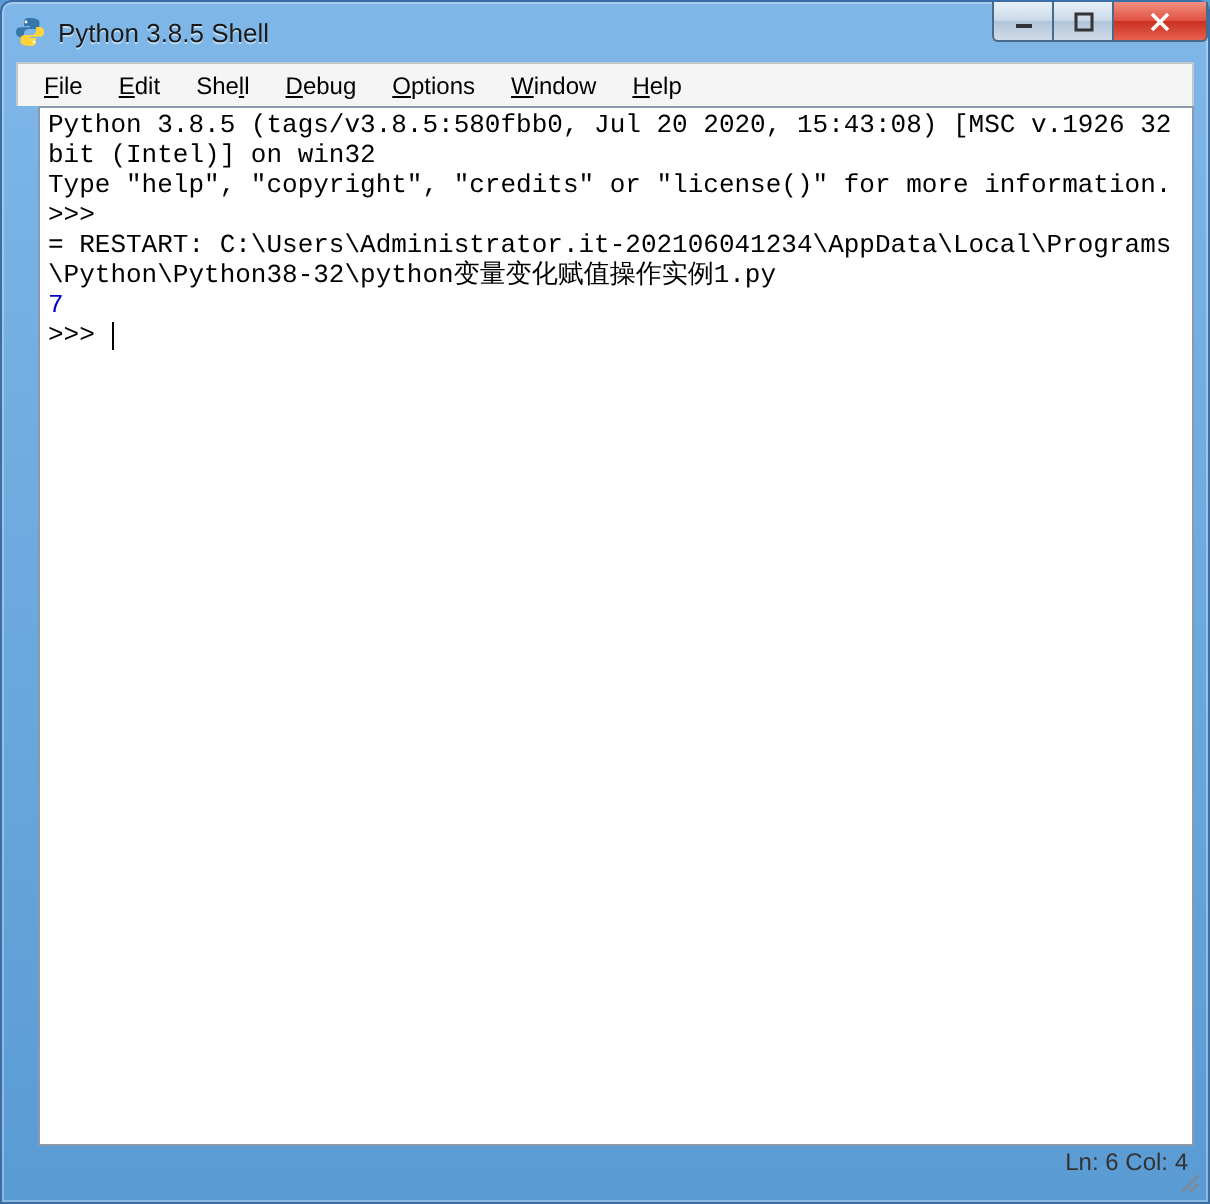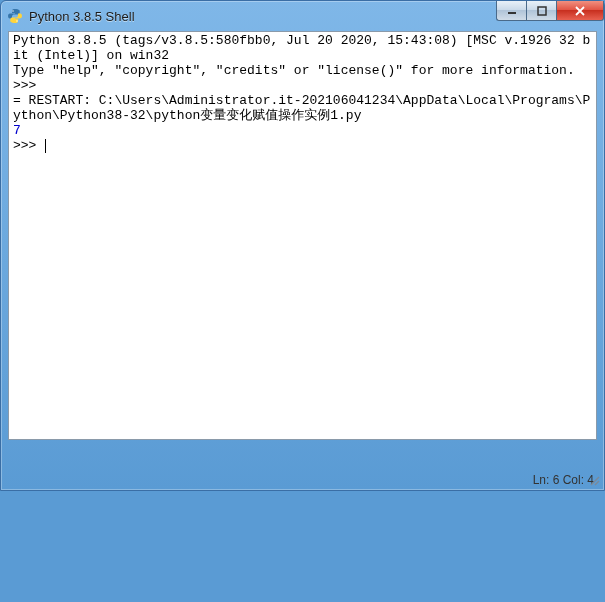--- a/index.html
+++ b/index.html
@@ -6,21 +6,21 @@
     body {
       width: 605px;
       height: 602px;
       font-family: "Segoe UI", Tahoma, sans-serif;
       font-size: 12px;
       background: #5a9bd4;
       overflow: hidden;
     }
     .window {
       width: 605px;
-      height: 491px;
+      height: 602px;
       background: linear-gradient(to bottom, #7fb7e8 0%, #5a9bd4 100%);
       border: 1px solid #3a6ea5;
       border-radius: 6px 6px 0 0;
       position: relative;
       box-shadow: inset 0 0 0 1px rgba(255,255,255,0.3);
     }
     .titlebar {
       height: 30px;
       display: flex;
       align-items: center;
@@ -78,21 +78,21 @@
       border: 1px solid #c0c8d0;
       border-bottom: none;
     }
     .menu-item {
       padding: 2px 9px;
       cursor: pointer;
       font-size: 12px;
     }
     .menu-item span.ul { text-decoration: underline; }
     .content-wrap {
-      margin: 0 7px 28px 7px;
+      margin: 0 7px 28px 18px;
       height: calc(100% - 30px - 22px - 28px);
       border: 1px solid #8a9aaa;
       background: #fff;
       overflow: hidden;
       position: relative;
     }
     .content {
       padding: 2px 4px;
       font-family: "Courier New", monospace;
       font-size: 13px;
@@ -107,21 +107,21 @@
     .cursor {
       display: inline-block;
       width: 1px;
       height: 14px;
       background: #000;
       vertical-align: text-bottom;
       margin-left: 1px;
     }
     .statusbar {
       position: absolute;
-      bottom: 0;
+      bottom: 10px;
       right: 10px;
       height: 20px;
       display: flex;
       align-items: center;
       font-size: 12px;
       color: #333;
     }
     .watermark {
       position: absolute;
       bottom: 10px;
@@ -166,20 +166,29 @@
           </svg>
       </div>
       <div class="win-btn close">
         <svg width="12" height="10">
             <path d="M2 1 L10 9 M10 1 L2 9" stroke="#fff" stroke-width="1.8"></path>
           </svg>
       </div>
     </div>
   </div>
 
+  <div class="menubar">
+    <div class="menu-item"><span class="ul">F</span>ile</div>
+    <div class="menu-item"><span class="ul">E</span>dit</div>
+    <div class="menu-item">She<span class="ul">l</span>l</div>
+    <div class="menu-item"><span class="ul">D</span>ebug</div>
+    <div class="menu-item"><span class="ul">O</span>ptions</div>
+    <div class="menu-item"><span class="ul">W</span>indow</div>
+    <div class="menu-item"><span class="ul">H</span>elp</div>
+  </div>
 
   <div class="content-wrap">
     <div class="content"><span>Python 3.8.5 (tags/v3.8.5:580fbb0, Jul 20 2020, 15:43:08) [MSC v.1926 32 bit (Intel)] on win32</span>
 <span>Type "help", "copyright", "credits" or "license()" for more information.</span>
 <span class="prompt">&gt;&gt;&gt; </span>
 <span class="restart-line">= RESTART: C:\Users\Administrator.it-202106041234\AppData\Local\Programs\Python\Python38-32\python变量变化赋值操作实例1.py</span>
 <span class="blue">7</span>
 <span class="prompt">&gt;&gt;&gt; </span><span class="cursor"></span></div>
   </div>
 

